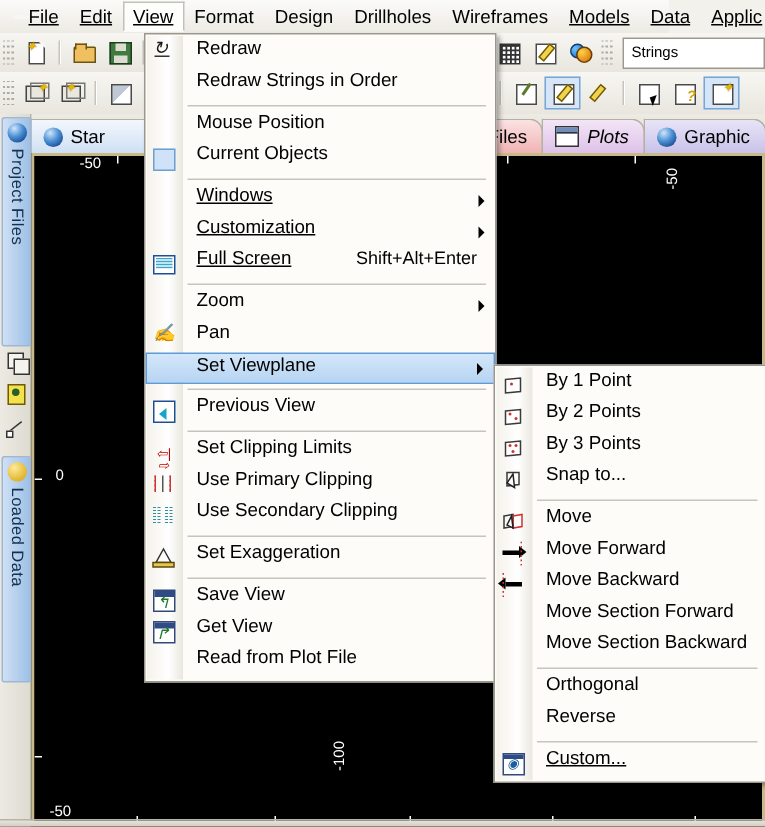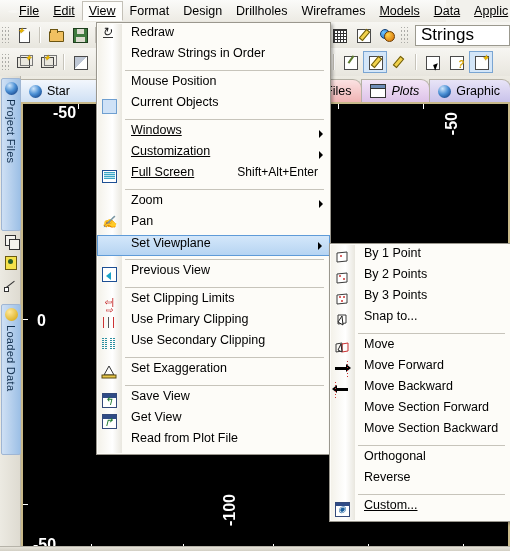--- a/index.html
+++ b/index.html
@@ -34,21 +34,21 @@
   
   .tbrow{position:absolute;left:0;width:510px;height:26px;
     background:linear-gradient(#f7f6f2,#e8e6de);border-bottom:1px solid #d5d2c9;
     display:flex;align-items:center;}
   .tbrow.r1{top:22px;}
   .tbrow.r2{top:48px;height:28px;}
   .tbtn{width:22px;height:20px;margin:0 1px;display:flex;align-items:center;justify-content:center;}
   .tbtn.sel{background:#d4e6f8;border:1px solid #7aa5d2;}
   .sep{width:1px;height:16px;background:#c6c3ba;margin:0 3px;border-right:1px solid #fff;}
   .combo{height:17px;width:86px;background:#fff;border:1px solid #9b998f;
-    font-size:17px;line-height:17px;padding-left:5px;color:#000;margin-left:4px;}
+    font-size:10px;line-height:17px;padding-left:5px;color:#000;margin-left:4px;}
 
   
   .ic{position:relative;width:16px;height:16px;display:block;}
   .pg{position:absolute;left:3px;top:1px;width:9px;height:13px;background:#fff;border:1px solid #4a4a4a;}
   .pg:after{content:"";position:absolute;right:-1px;top:-1px;border-left:4px solid transparent;border-top:4px solid #f7f6f2;}
   .star{position:absolute;color:#e8b500;font-size:9px;line-height:9px;text-shadow:0 0 1px #7a5d00;}
   .fold{position:absolute;left:1px;top:4px;width:13px;height:9px;background:#f0c060;border:1px solid #6b5410;border-radius:1px 1px 0 0;}
   .fold:before{content:"";position:absolute;left:0;top:-3px;width:6px;height:3px;background:#f0c060;border:1px solid #6b5410;border-bottom:none;}
   .disk{position:absolute;left:1px;top:1px;width:13px;height:13px;background:#3f7a3f;border:1px solid #1d3d1d;}
   .disk:before{content:"";position:absolute;left:3px;top:0;width:7px;height:5px;background:#dcdcd0;}
@@ -105,21 +105,21 @@
   .ynote{position:absolute;left:3px;top:2px;width:10px;height:12px;background:#f5e24a;border:1px solid #6b5a10;}
   .ynote:after{content:"";position:absolute;left:2px;top:2px;width:5px;height:5px;border-radius:50%;background:#2a5e2a;}
   .line2{position:absolute;left:2px;top:2px;width:12px;height:12px;}
   .line2:before{content:"";position:absolute;left:1px;top:10px;width:12px;height:1px;background:#333;transform:rotate(-38deg);transform-origin:left;}
   .line2:after{content:"";position:absolute;left:0;top:9px;width:3px;height:3px;border:1px solid #333;background:#fff;}
 
   
   .canvaswrap{position:absolute;left:21px;top:102px;width:489px;height:449px;
     background:#000;border:2px solid #c8b98a;box-sizing:border-box;}
   .canvas{position:absolute;inset:0;background:#000;overflow:hidden;}
-  .axis-label{position:absolute;color:#fff;font-size:16px;font-family:"Liberation Sans",sans-serif;font-weight:bold;}
+  .axis-label{position:absolute;color:#fff;font-size:10px;font-family:"Liberation Sans",sans-serif;}
   .axis-label.vert{writing-mode:vertical-rl;transform:rotate(180deg);}
   .tick{position:absolute;background:#fff;}
   .tick.h{width:1px;height:5px;}
   .tick.v{width:5px;height:1px;}
 
   
   .dropdown{position:absolute;left:96px;top:22px;width:233px;
     background:#fdfcf8;border:1px solid #9a978e;box-shadow:2px 2px 3px rgba(0,0,0,.3);
     z-index:60;padding:2px 0;}
   .gutter{position:absolute;left:1px;top:1px;bottom:1px;width:24px;

